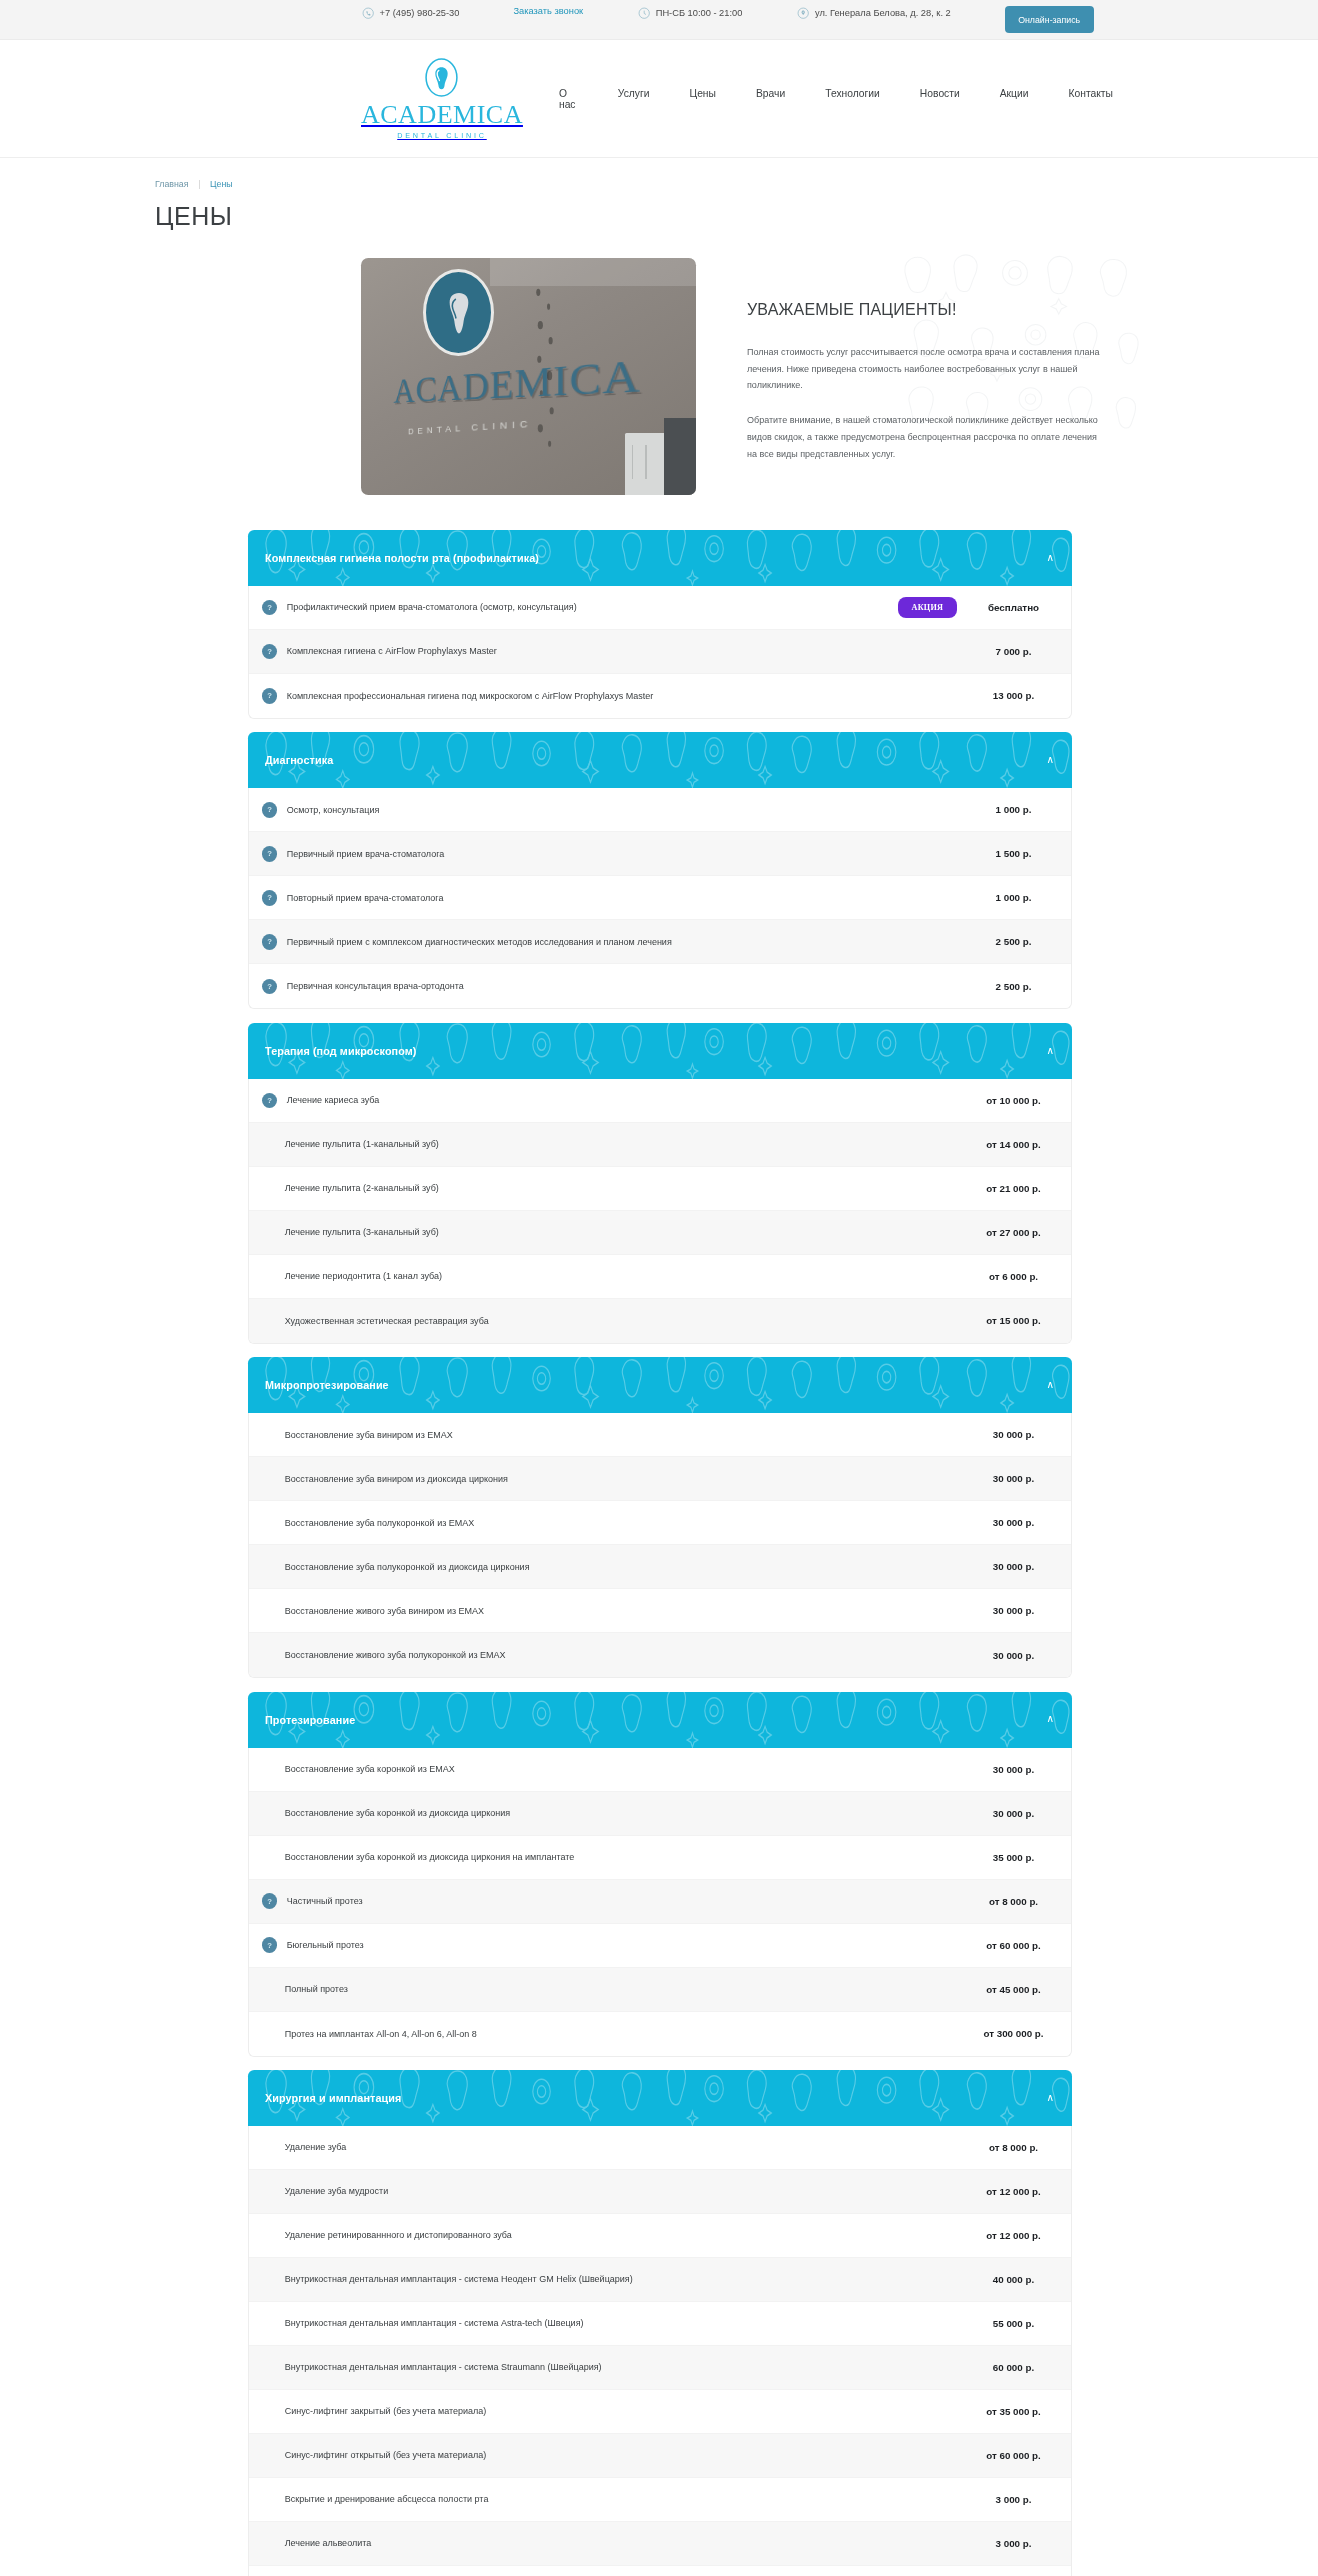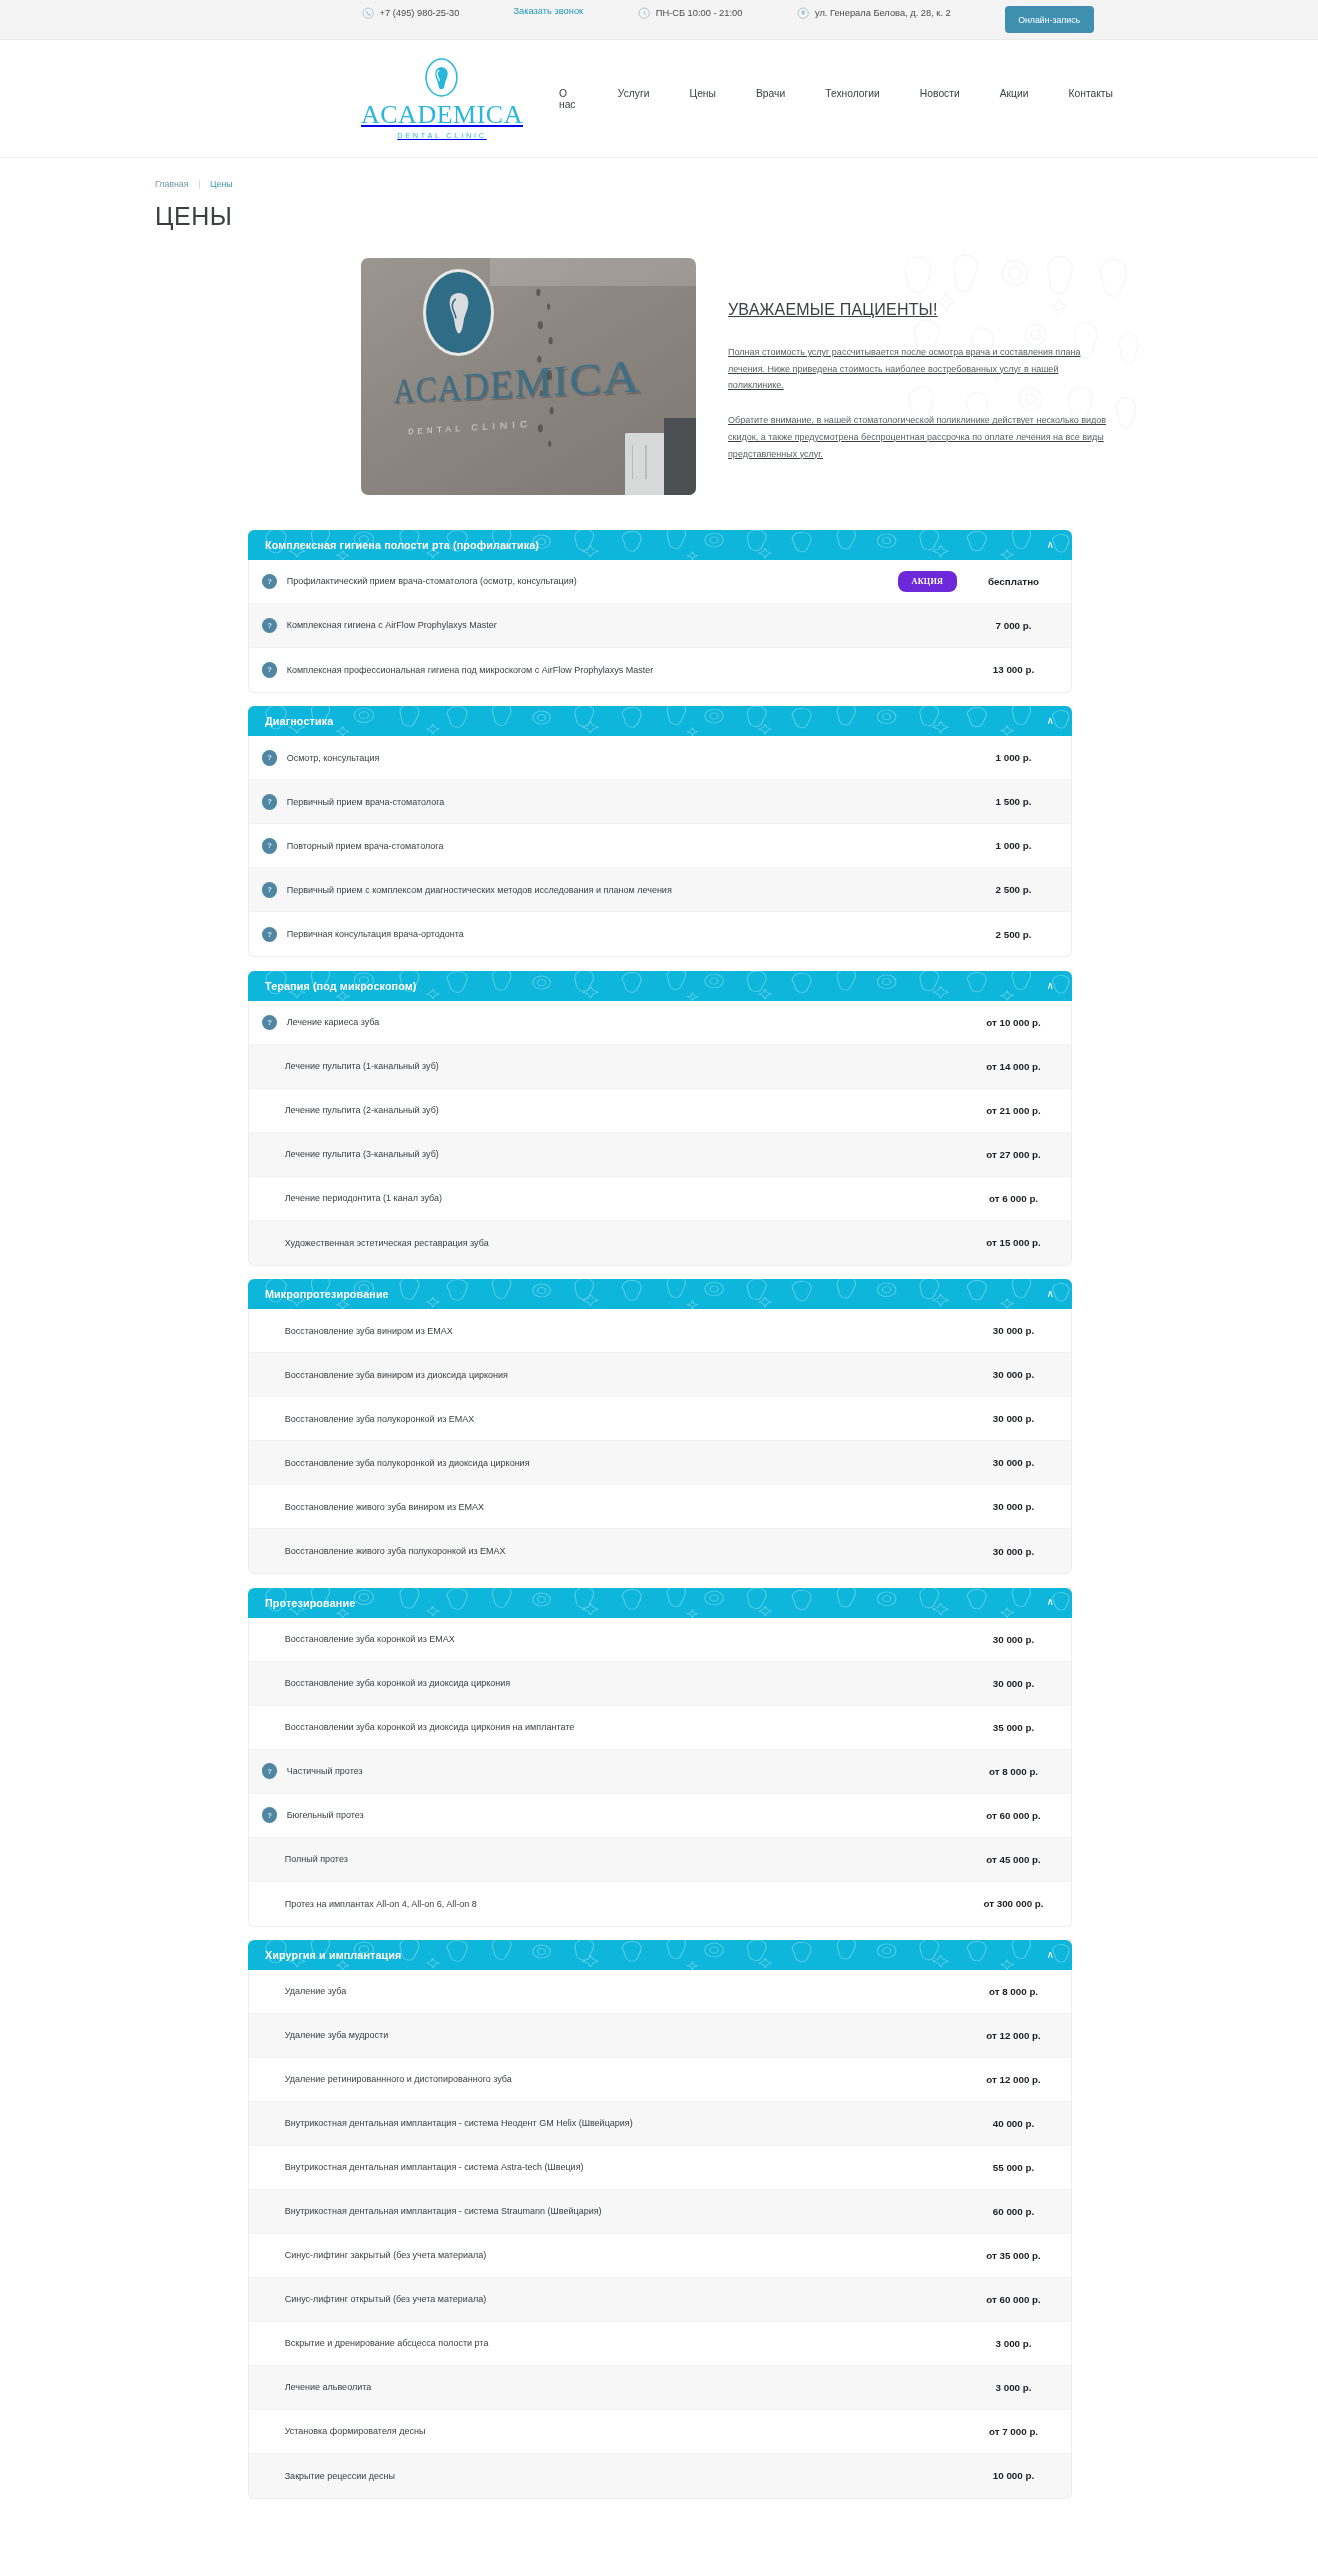--- a/index.html
+++ b/index.html
@@ -84,33 +84,33 @@
     position:absolute; left: 40px; top: 165px; font-size: 9.3px; letter-spacing: 4.6px; color:#d7d7d3;
     transform: perspective(216px) rotateY(-16deg) skewY(-3.5deg);
   }
   .photo-panel { position:absolute; right: 14.4px; bottom: 0; width: 57px; height: 62px; background:#d7d9d8; border-radius:1.5px 1.5px 0 0; }
   .photo-panel:before { content:""; position:absolute; left:7.2px; top:12.4px; width:1.5px; height:34px; background:#b9bcbb;}
   .photo-panel:after  { content:""; position:absolute; left:20.6px; top:12.4px; width:1.5px; height:34px; background:#b9bcbb;}
   .photo-dark { position:absolute; right: 0; bottom: 0; width: 32px; height: 77px; background:#4b4f52; }
   .photo-holes { position:absolute; left: 170px; top: 25px; width: 29px; height: 170px; }
   .photo-ceiling { position:absolute; left:129px; top:0; right:0; height:28px; background:rgba(255,255,255,.16); }
 
-  .intro-text { padding: 43px 0 0 32px; max-width: 412px; position:relative; z-index:2;text-decoration:underline;}
+  .intro-text { padding: 43px 0 0 51px; max-width: 412px; position:relative; z-index:2;}
   .intro-h { font-size: 16px; color:#3c4043; font-weight:normal; letter-spacing:0.2px; }
   .intro-p { margin-top: 25px; font-size: 9px; line-height: 1.85; color:#5a5f63; }
   .intro-p + .intro-p { margin-top: 18.5px; }
 
   
   .sections { width: 824px; margin: 35px auto 0; }
   .section { margin-bottom: 13.4px; border-radius: 6.2px; }
   .sec-head {
     position: relative;
     background: #0eb6dc;
     border-radius: 6.2px 6.2px 0 0;
-    height: 30px;
+    height: 56px;
     display:flex; align-items:center; justify-content:space-between;
     padding: 0 17.5px;
     overflow:hidden;
     cursor: pointer;
   }
   .sec-head .pattern { position:absolute; inset:0; opacity:.30; }
   .sec-title {
     position:relative; z-index:2; color:#fff; font-size: 10.8px; font-weight:bold; letter-spacing:0.1px;
   }
   .sec-chev { position:relative; z-index:2; color:#fff; font-size: 10.3px; line-height:1; }

